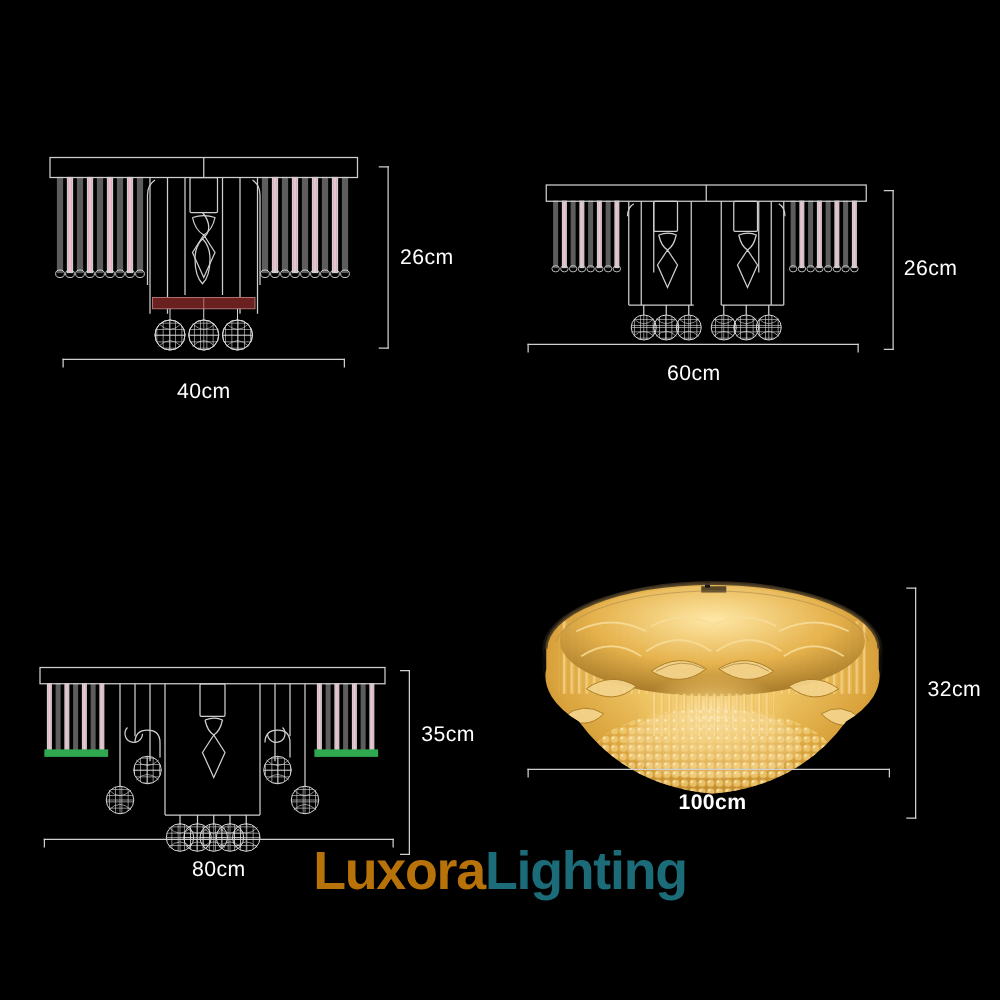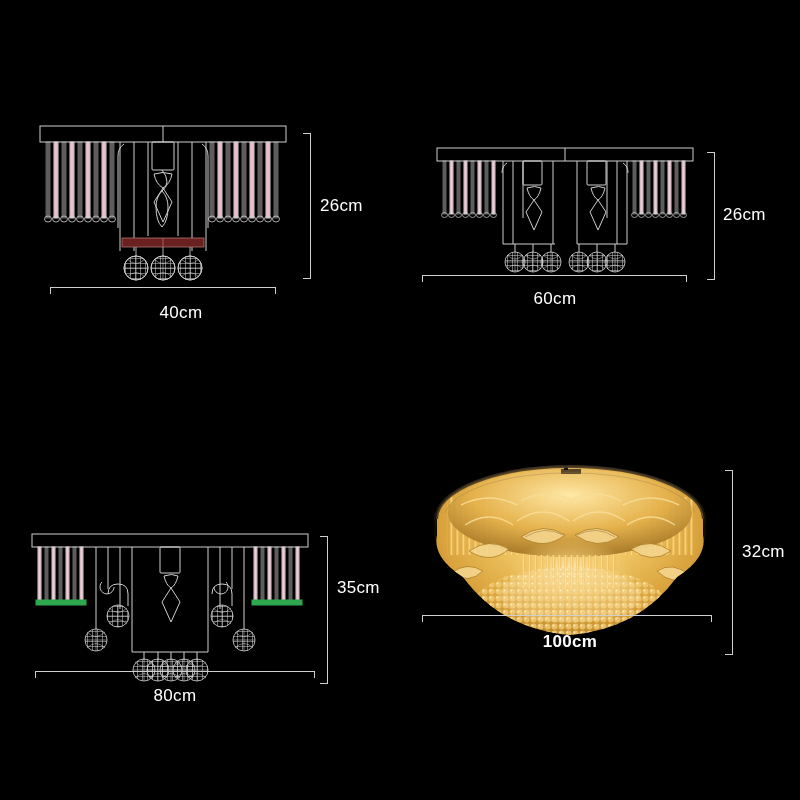--- a/index.html
+++ b/index.html
@@ -173,21 +173,21 @@
             <path d="M140 142 h24 M152 130 v24 M143 133 q9 9 18 0 M143 151 q9 -9 18 0" stroke-width=".5"></path>
           </g>
         </g>
       </svg>
     </div>
 
     <div class="dim-v" style="left:303px;top:133px;height:146px;"></div>
     <div class="dim-label" style="left:320px;top:196px;">26cm</div>
 
     <div class="dim-h" style="left:50px;top:287px;width:226px;"></div>
-    <div class="dim-label center" style="left:163px;top:303px;margin-left:18px;">40cm</div>
+    <div class="dim-label center" style="left:163px;top:303px;">40cm</div>
   </div>
 
   <div class="panel" style="left:400px;top:0;width:400px;height:400px;">
 
     <div class="lamp" style="left:35px;top:148px;">
       <svg width="260" height="140" viewBox="0 0 260 140">
         <g stroke="#cfcfcf" stroke-width="1" fill="none">
           <rect x="2" y="0" width="256" height="13"></rect>
           <line x1="130" y1="0" x2="130" y2="13"></line>
 
@@ -478,14 +478,17 @@
       </svg>
     </div>
 
     <div class="dim-v" style="left:325px;top:70px;height:185px;"></div>
     <div class="dim-label" style="left:342px;top:142px;text-align:right;">32cm</div>
 
     <div class="dim-h" style="left:22px;top:215px;width:290px;"></div>
     <div class="dim-label center" style="left:170px;top:232px;font-weight:bold;">100cm</div>
   </div>
 
+  <div id="logo">
+    <span class="lux">Luxora</span><span class="light">Lighting</span>
+  </div>
 
 </div>
 
 </body></html>

